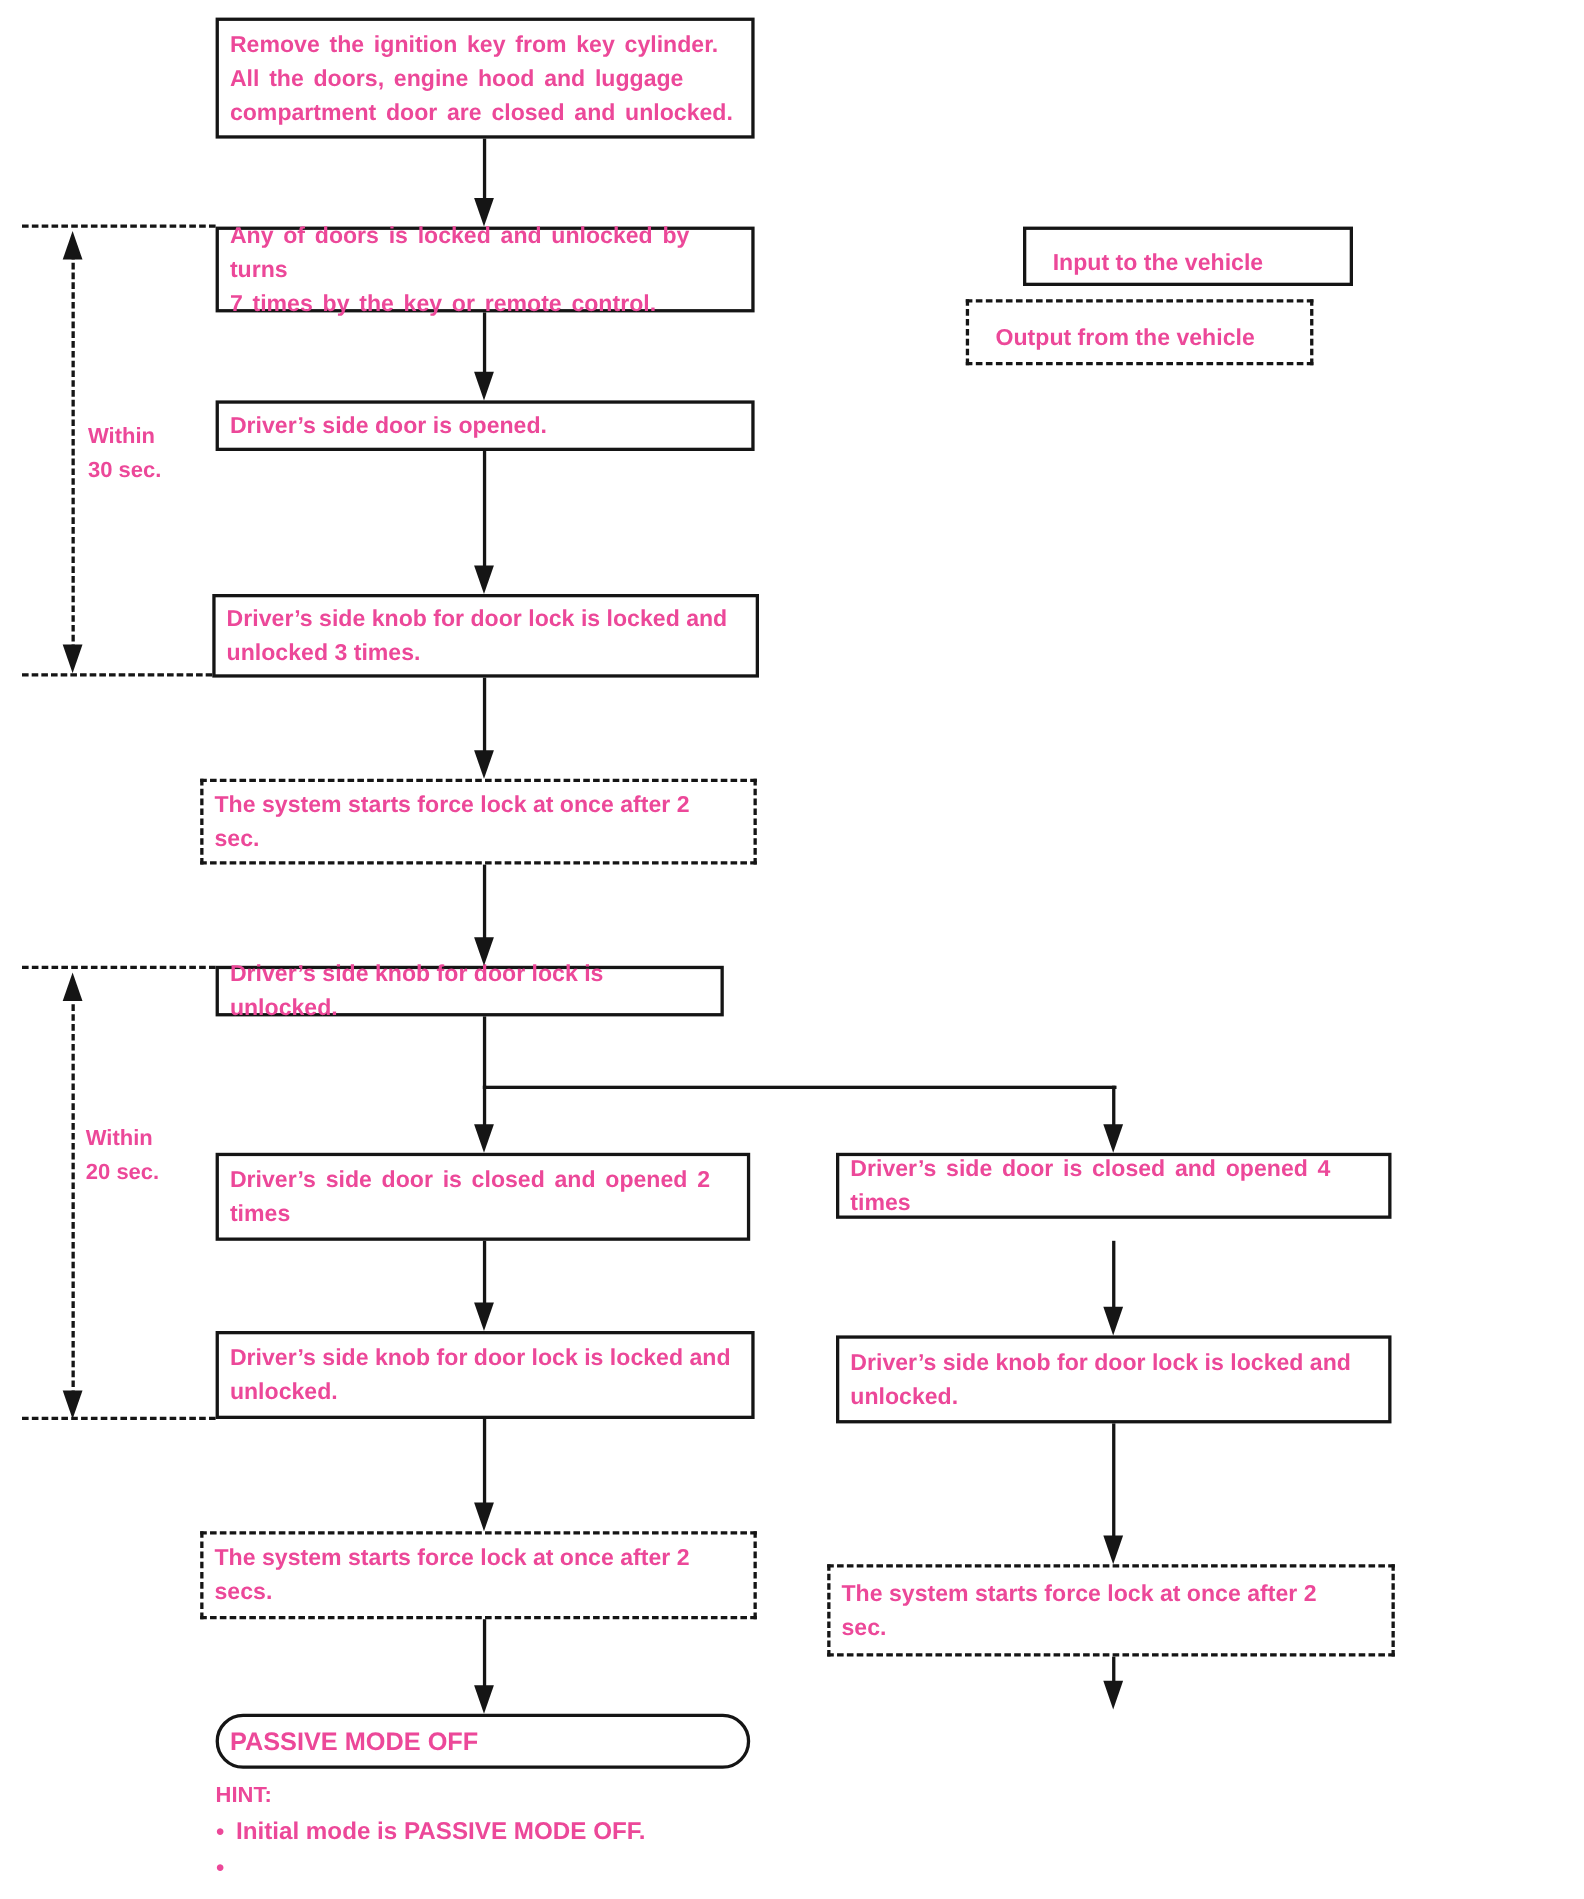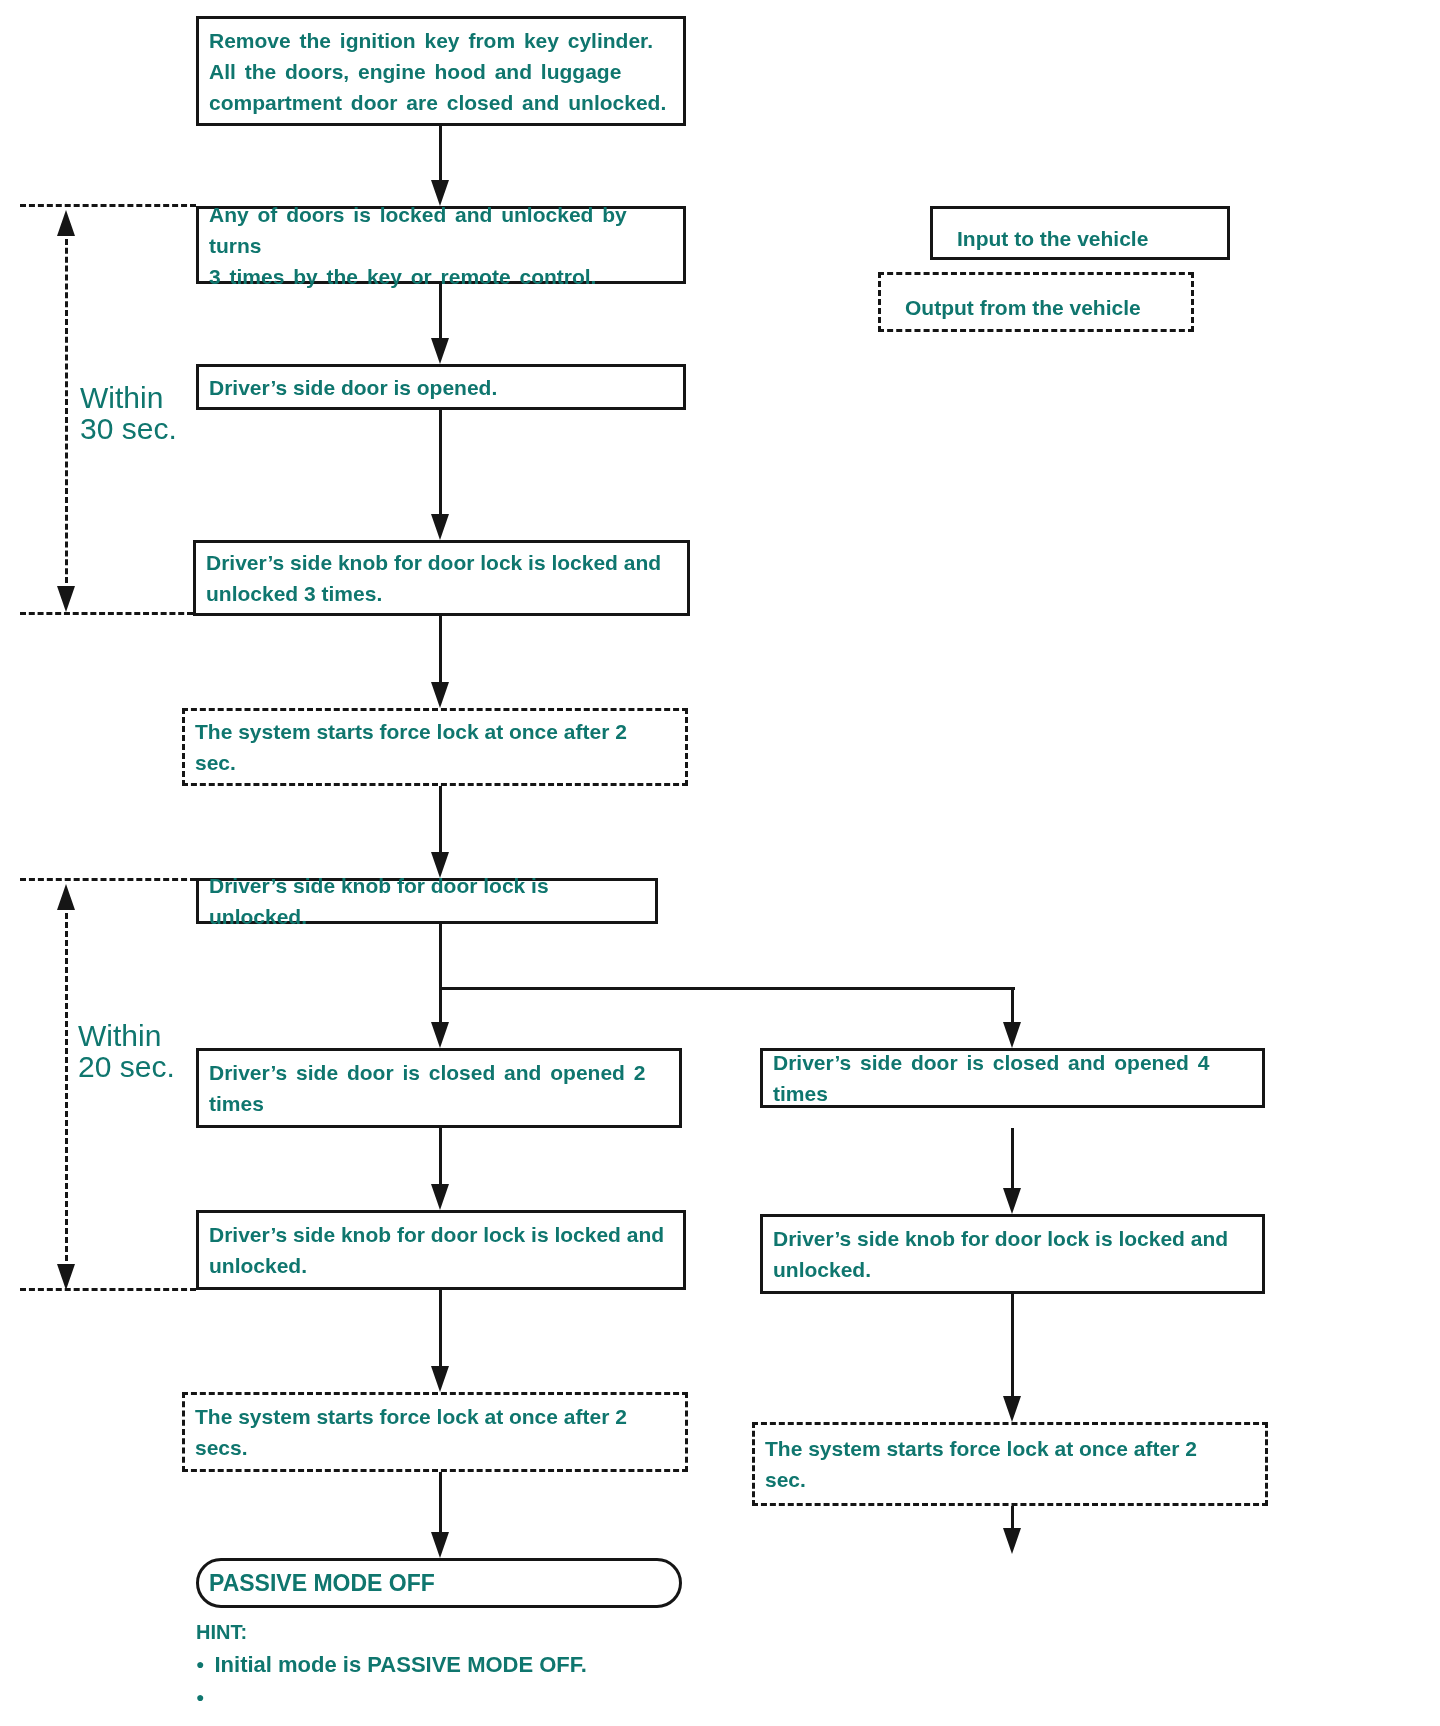--- a/index.html
+++ b/index.html
@@ -1,18 +1,18 @@
 <!DOCTYPE html>
 <html><head>
 <meta charset="utf-8">
 <style>
   html,body{margin:0;padding:0;background:#ffffff;}
   .canvas{
     position:relative;width:1440px;height:1726px;background:#ffffff;
-    font-family:"Liberation Sans", sans-serif;color:#0f766e;overflow:hidden;
+    font-family:"Liberation Sans", sans-serif;color:#ec4899;overflow:hidden;
   }
   .node{
     position:absolute;box-sizing:border-box;border:3px solid #151515;
     display:flex;align-items:center;padding:4px 10px;background:#ffffff;
     font-size:21px;font-weight:bold;line-height:31px;
   }
   .node .txt{white-space:pre-line;}
   .node.dashed{border-style:dashed;}
   .node.wide .txt{word-spacing:3px;}
   .node.big{font-size:23px;border-radius:25px;}
@@ -29,21 +29,21 @@
   .hdash{position:absolute;height:0;border-top:3px dashed #151515;}
   .vbracket{position:absolute;width:22px;}
   .vbracket::before{
     content:"";position:absolute;left:50%;top:20px;bottom:20px;margin-left:-1.5px;
     border-left:3px dashed #151515;
   }
   .vbracket .up,.vbracket .down{position:absolute;left:50%;width:0;height:0;margin-left:-9px;}
   .vbracket .up{top:0;border-left:9px solid transparent;border-right:9px solid transparent;border-bottom:26px solid #151515;}
   .vbracket .down{bottom:0;border-left:9px solid transparent;border-right:9px solid transparent;border-top:26px solid #151515;}
   .timer-label{
-    position:absolute;font-size:30px;font-weight:normal;line-height:31px;white-space:pre-line;
+    position:absolute;font-size:20px;font-weight:bold;line-height:31px;white-space:pre-line;
   }
   .legend-box{
     position:absolute;box-sizing:border-box;border:3px solid #151515;background:#ffffff;
     display:flex;align-items:center;padding:16px 10px 4px 24px;
     font-size:21px;font-weight:bold;
   }
   .legend-box.dashed{border-style:dashed;}
   .hint{position:absolute;font-weight:bold;}
   .hint-title{font-size:20px;line-height:32px;}
   .hint-row{display:flex;align-items:baseline;font-size:22px;line-height:33px;}
@@ -55,21 +55,21 @@
 <div class="canvas">
 
   <div class="node wide" style="left:196px;top:16px;width:490px;height:110px">
     <span class="txt">Remove the ignition key from key cylinder.
 All the doors, engine hood and luggage
 compartment door are closed and unlocked.</span>
   </div>
 
   <div class="node wide" style="left:196px;top:206px;width:490px;height:78px">
     <span class="txt">Any of doors is locked and unlocked by turns
-3 times by the key or remote control.</span>
+7 times by the key or remote control.</span>
   </div>
 
   <div class="node" style="left:196px;top:364px;width:490px;height:46px">
     <span class="txt">Driver’s side door is opened.</span>
   </div>
 
   <div class="node" style="left:193px;top:540px;width:497px;height:76px">
     <span class="txt">Driver’s side knob for door lock is locked and
 unlocked 3 times.</span>
   </div>

